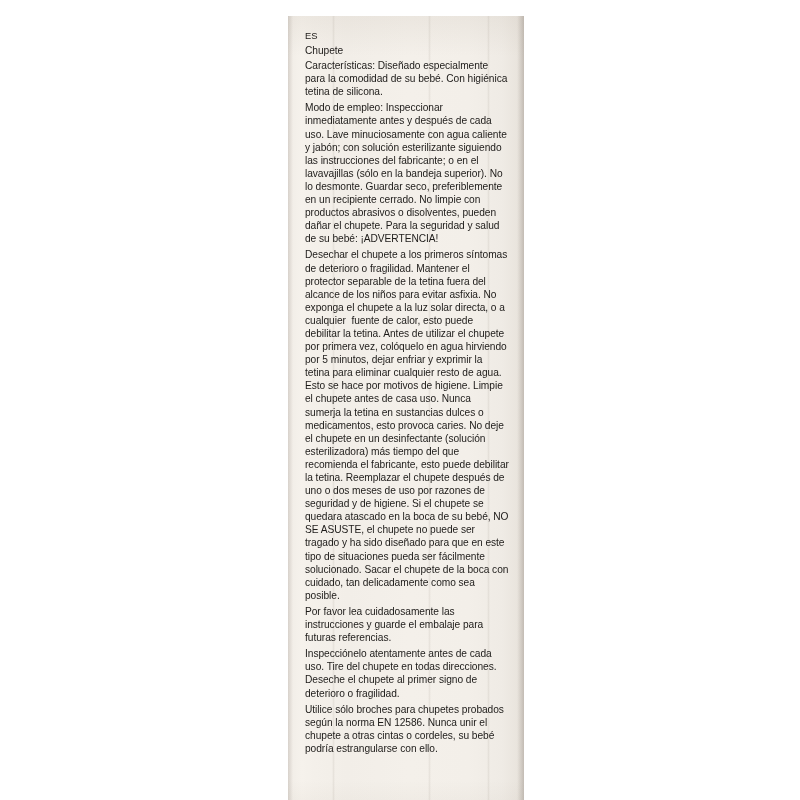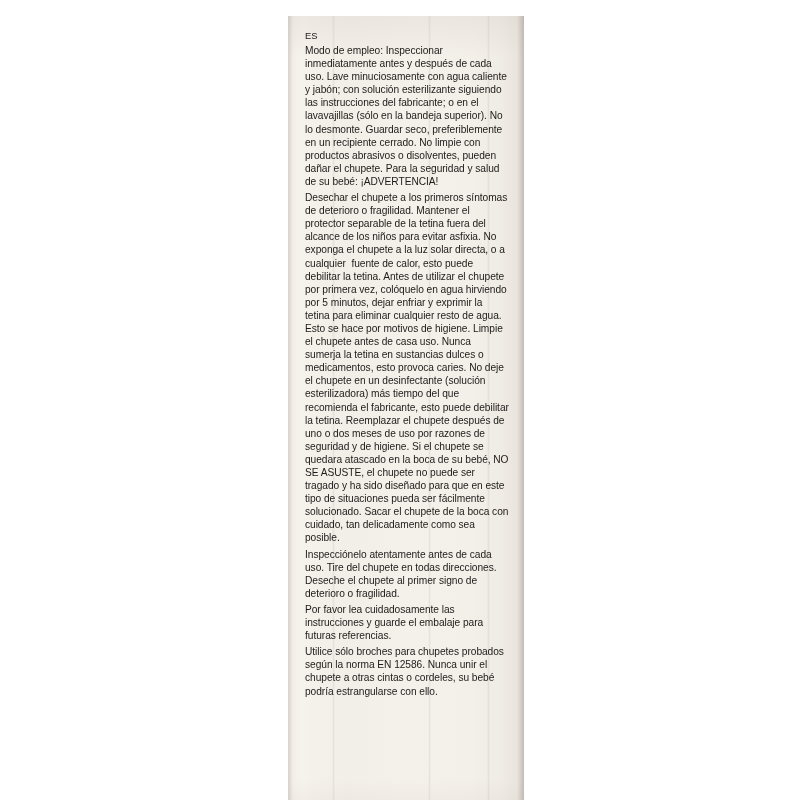--- a/index.html
+++ b/index.html
@@ -102,21 +102,23 @@
 <div class="page">
   <div class="paper">
     <div class="edge-left"></div>
     <div class="edge-right"></div>
     <div class="crease" style="left:44px;"></div>
     <div class="crease" style="left:140px;"></div>
     <div class="crease" style="left:199px;"></div>
 
     <div class="text-col">
       <div class="lang">ES</div>
+      <div class="product">Chupete</div>
+      <p class="para">Características: Diseñado especialmente para la comodidad de su bebé. Con higiénica tetina de silicona.</p>
       <p class="para">Modo de empleo: Inspeccionar inmediatamente antes y después de cada uso. Lave minuciosamente con agua caliente y jabón; con solución esterilizante siguiendo las instrucciones del fabricante; o en el lavavajillas (sólo en la bandeja superior). No lo desmonte. Guardar seco, preferiblemente en un recipiente cerrado. No limpie con productos abrasivos o disolventes, pueden dañar el chupete. Para la seguridad y salud de su bebé: ¡ADVERTENCIA!</p>
       <p class="para">Desechar el chupete a los primeros síntomas de deterioro o fragilidad. Mantener el protector separable de la tetina fuera del alcance de los niños para evitar asfixia. No exponga el chupete a la luz solar directa, o a cualquier  fuente de calor, esto puede debilitar la tetina. Antes de utilizar el chupete por primera vez, colóquelo en agua hirviendo por 5 minutos, dejar enfriar y exprimir la tetina para eliminar cualquier resto de agua. Esto se hace por motivos de higiene. Limpie el chupete antes de casa uso. Nunca sumerja la tetina en sustancias dulces o medicamentos, esto provoca caries. No deje el chupete en un desinfectante (solución esterilizadora) más tiempo del que recomienda el fabricante, esto puede debilitar la tetina. Reemplazar el chupete después de uno o dos meses de uso por razones de seguridad y de higiene. Si el chupete se quedara atascado en la boca de su bebé, NO SE ASUSTE, el chupete no puede ser tragado y ha sido diseñado para que en este tipo de situaciones pueda ser fácilmente solucionado. Sacar el chupete de la boca con cuidado, tan delicadamente como sea posible.</p>
+      <p class="para">Por favor lea cuidadosamente las instrucciones y guarde el embalaje para futuras referencias.</p>
       <p class="para">Inspecciónelo atentamente antes de cada uso. Tire del chupete en todas direcciones. Deseche el chupete al primer signo de deterioro o fragilidad.</p>
-      <p class="para">Por favor lea cuidadosamente las instrucciones y guarde el embalaje para futuras referencias.</p>
       <p class="para">Utilice sólo broches para chupetes probados según la norma EN 12586. Nunca unir el chupete a otras cintas o cordeles, su bebé podría estrangularse con ello.</p>
 
     </div>
   </div>
 </div>
 
 </body></html>

